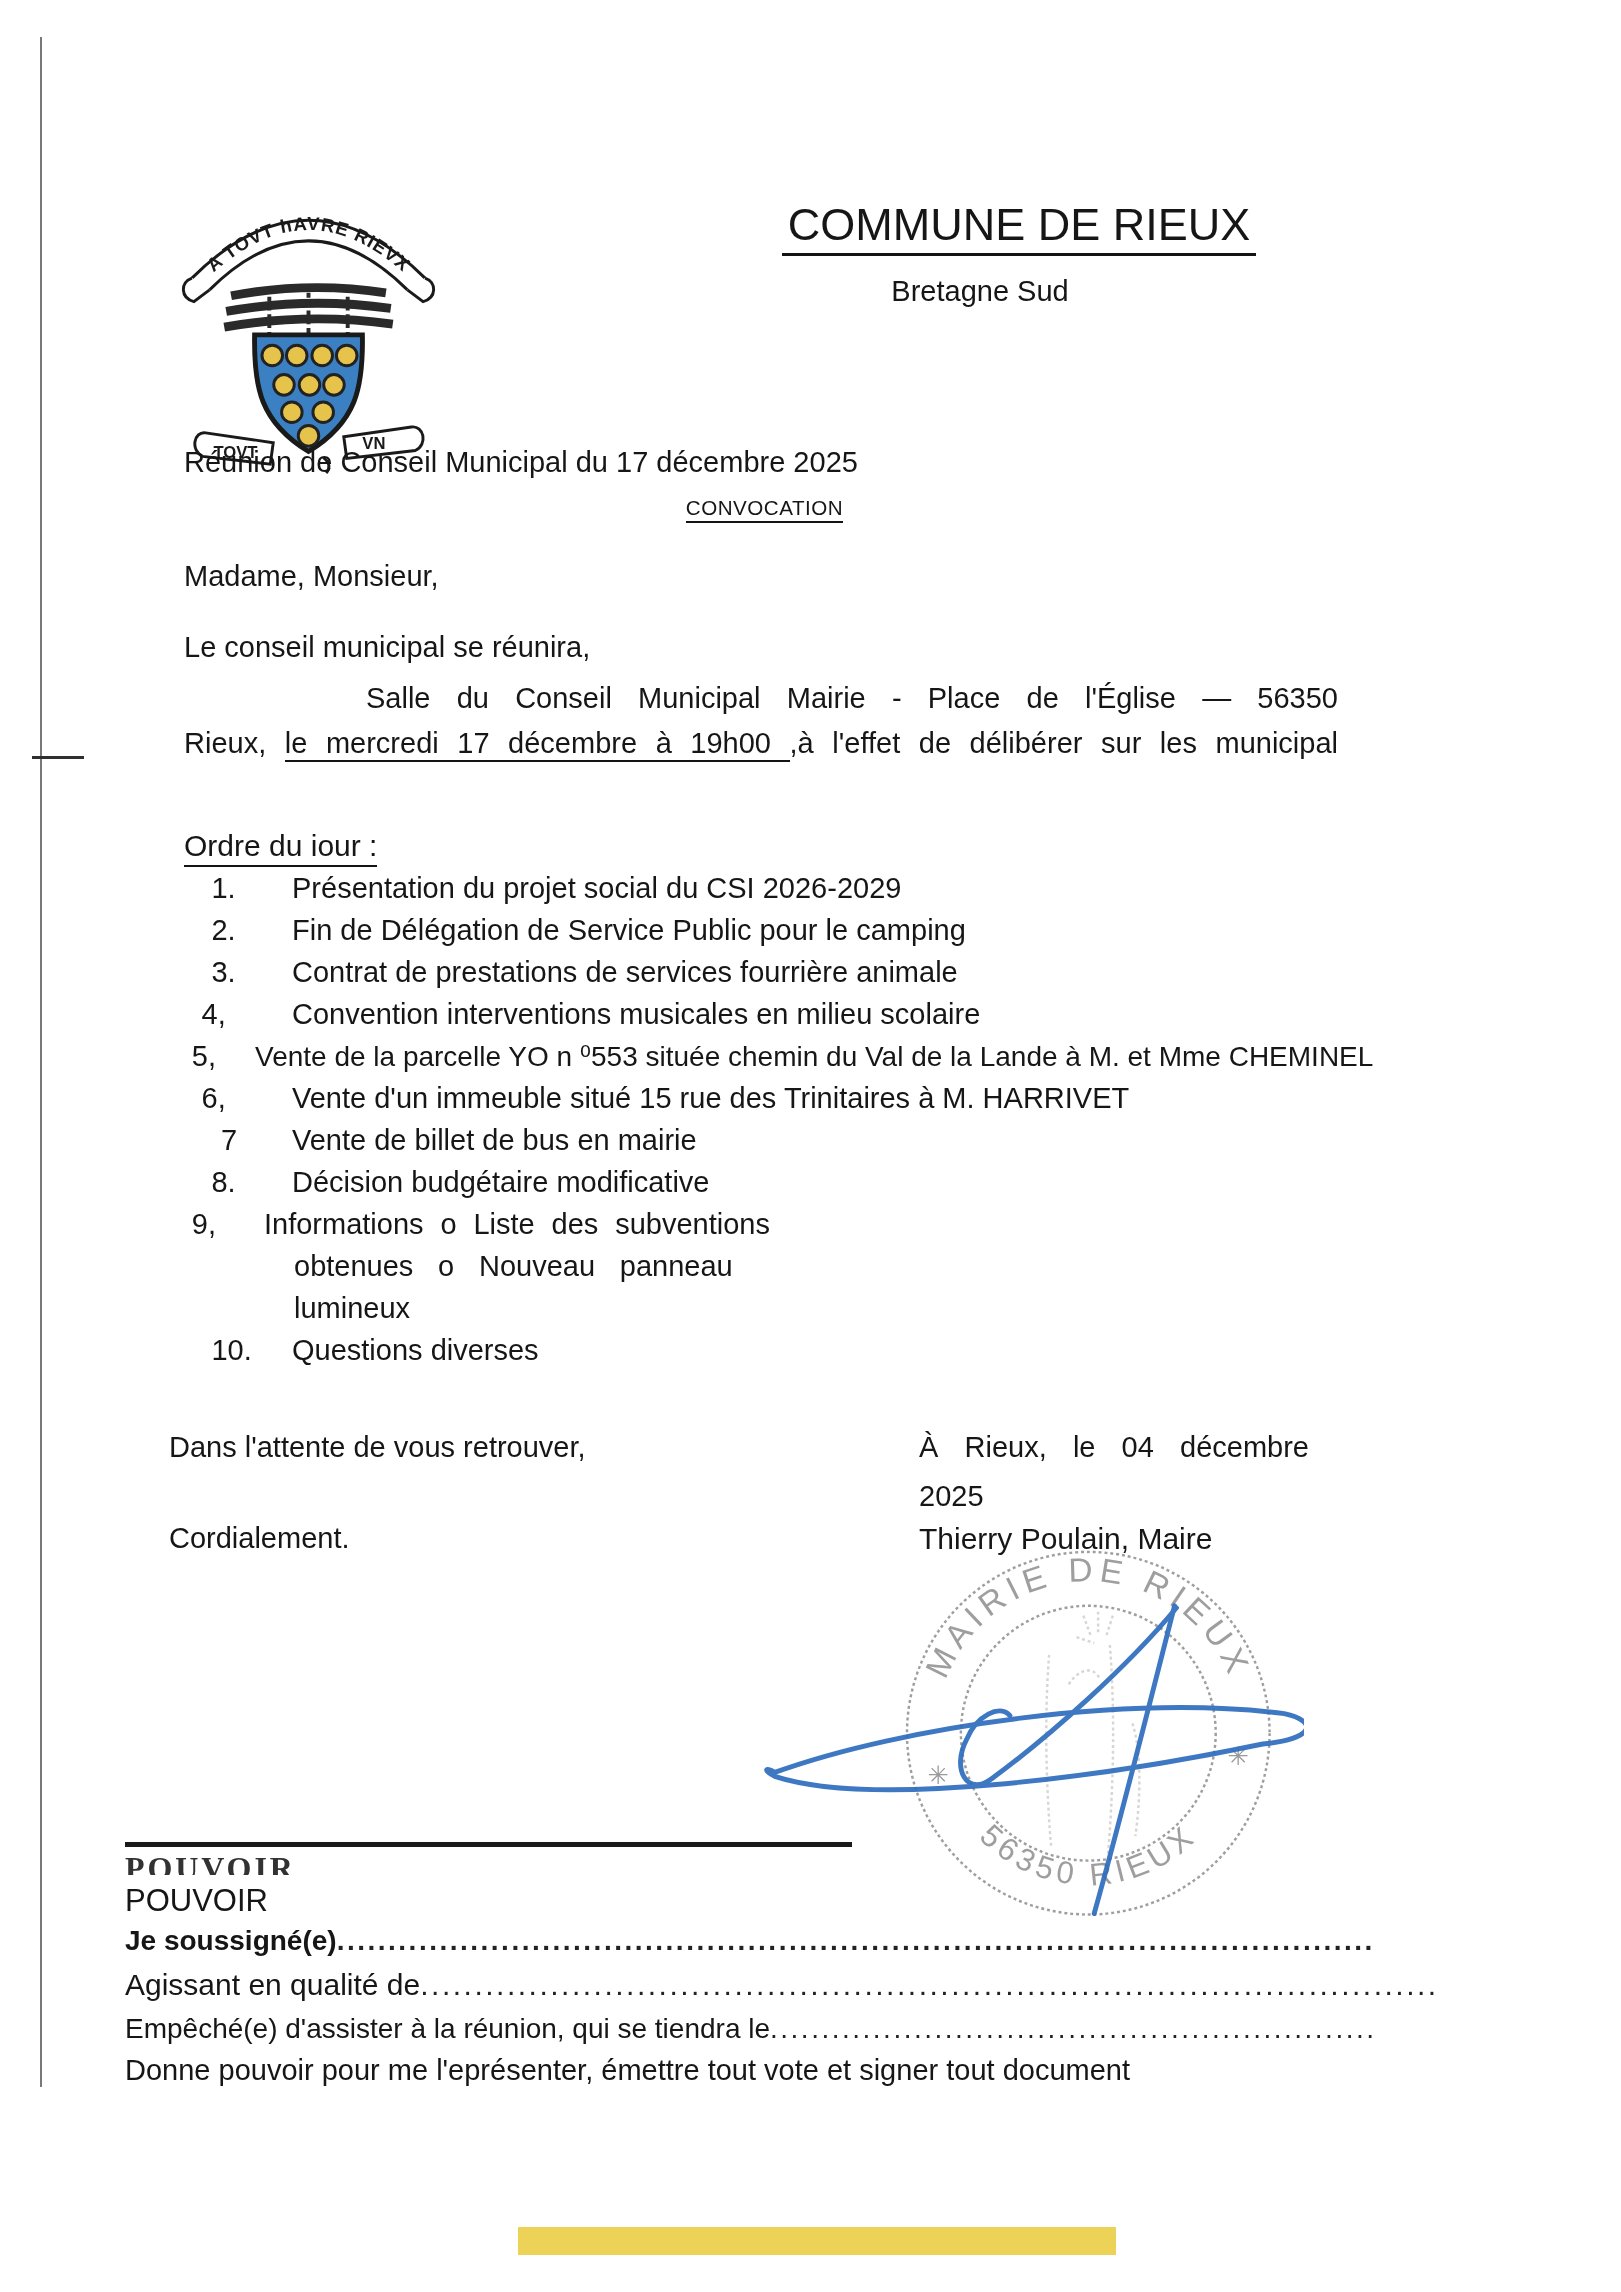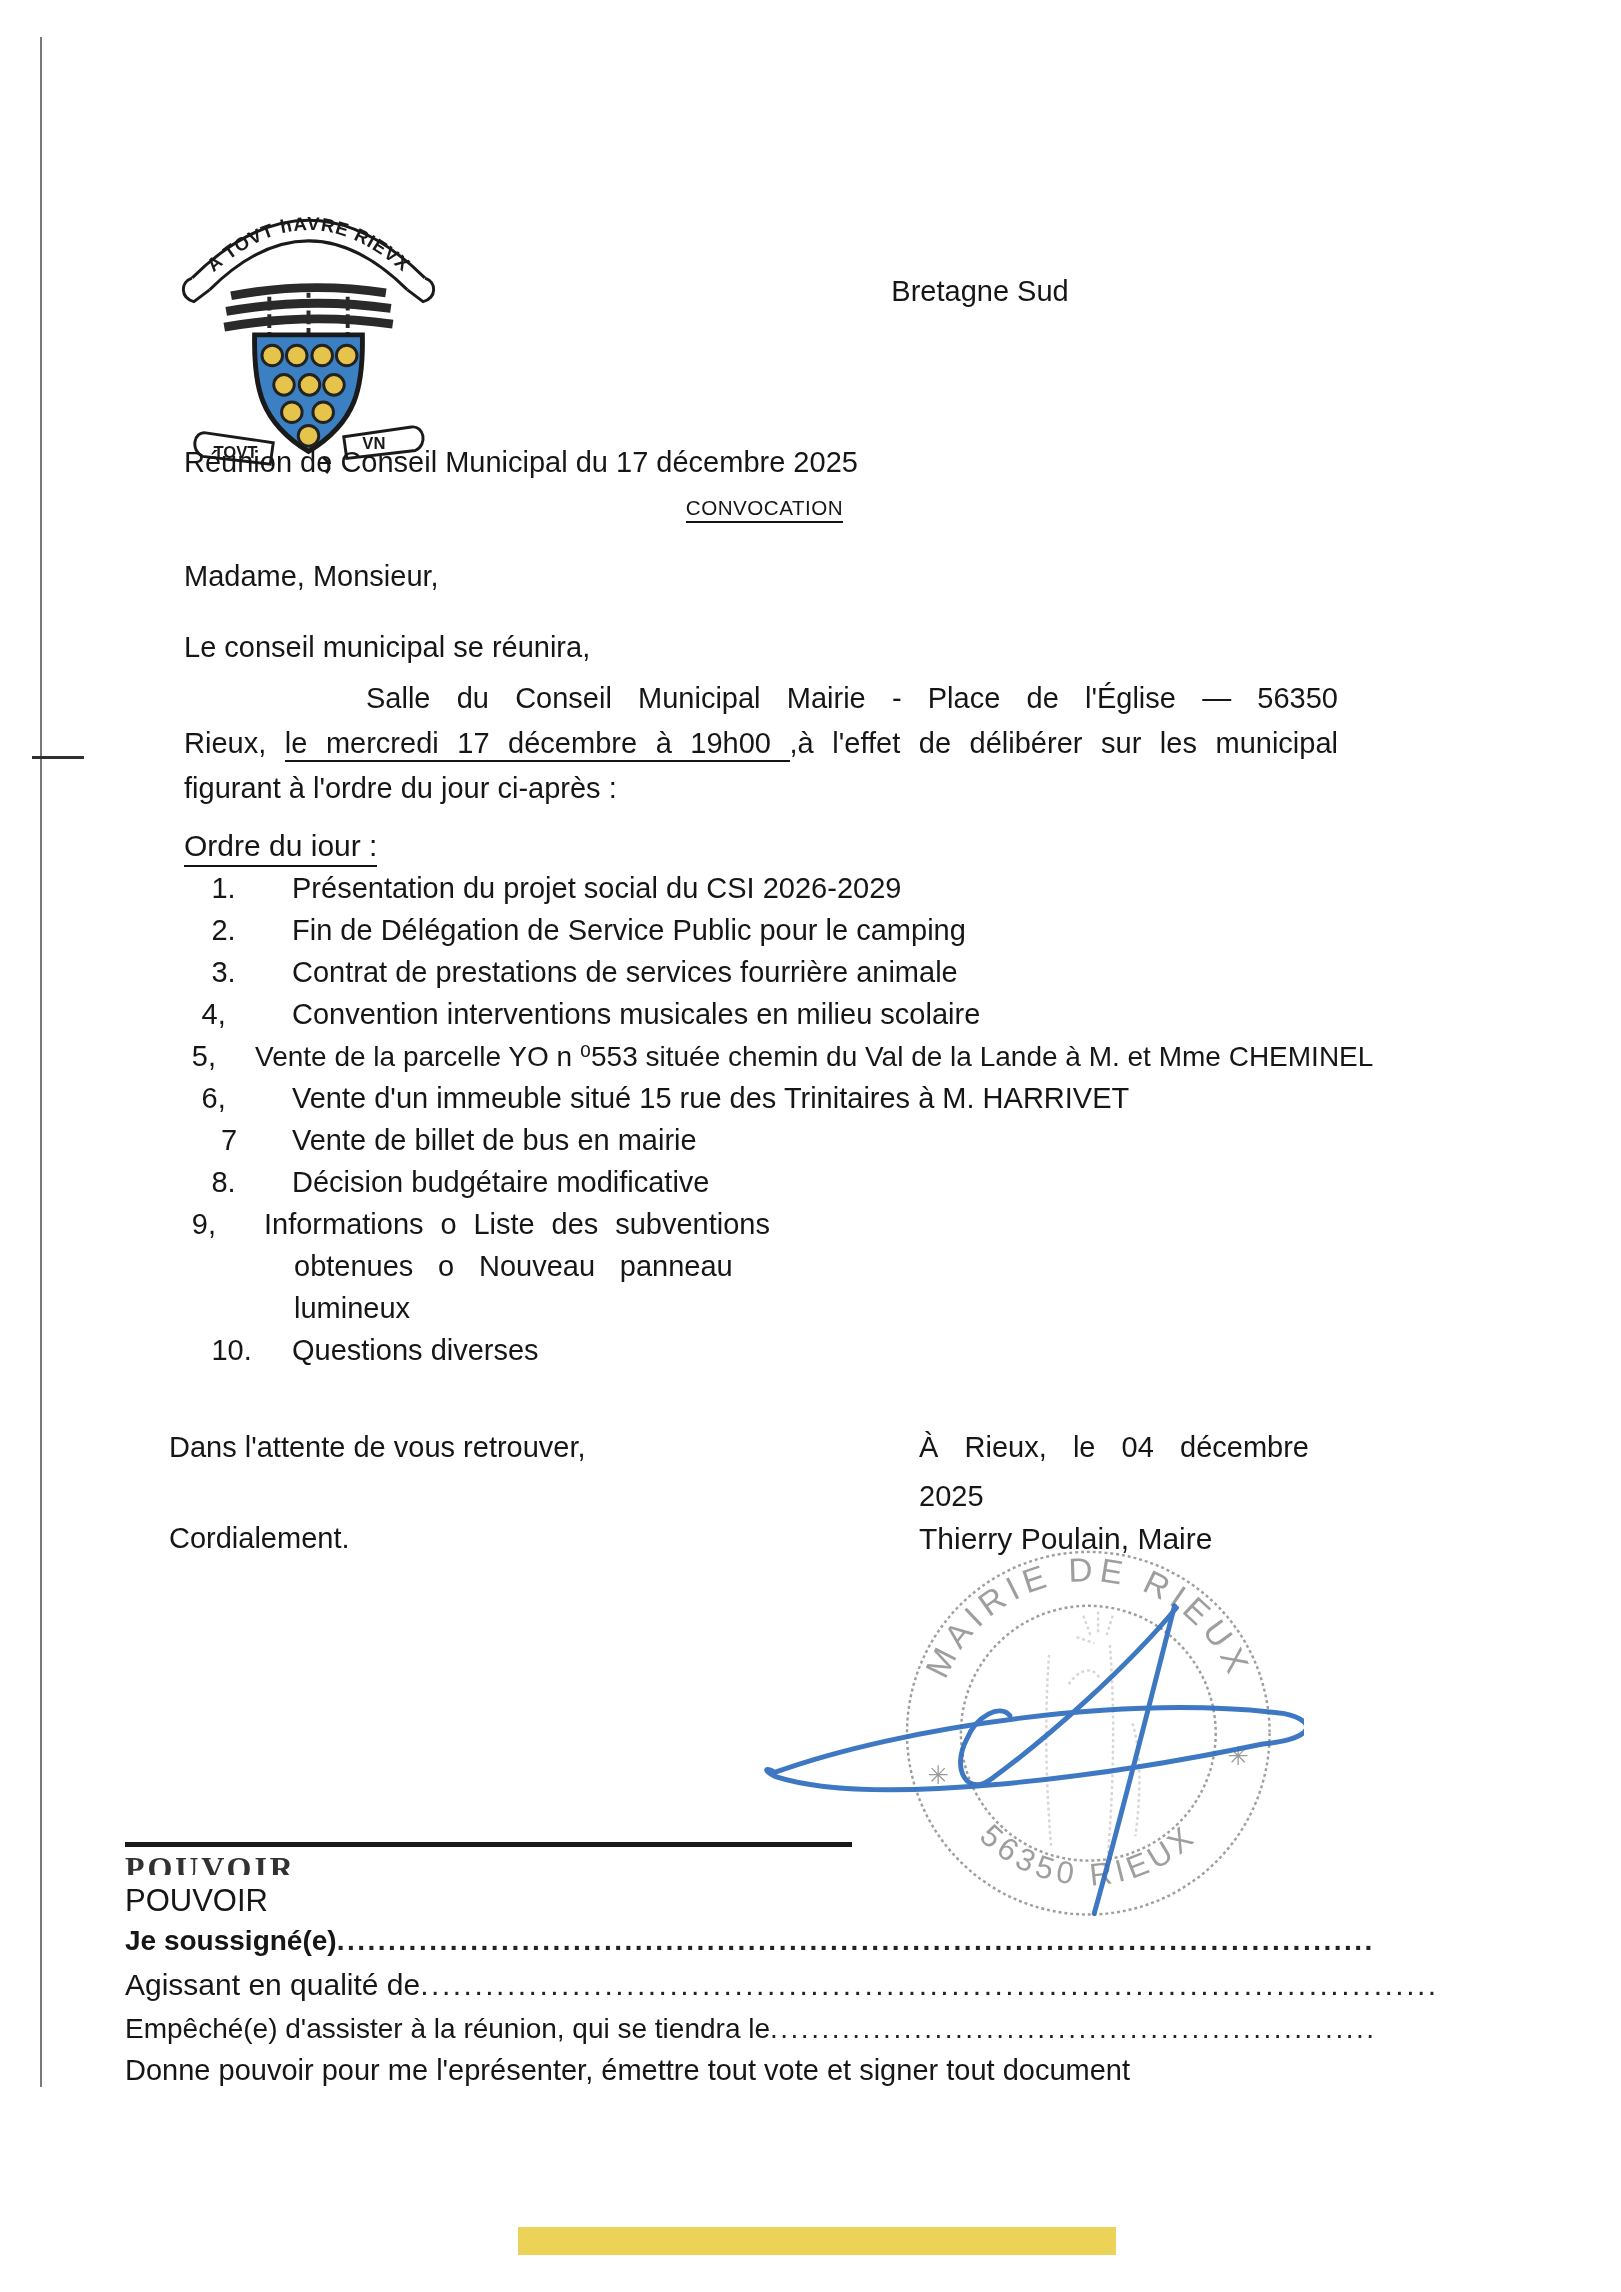--- a/index.html
+++ b/index.html
@@ -113,33 +113,35 @@
       <circle cx="135" cy="255" r="10.5"></circle>
     </g>
 
     <path d="M 30 252 C 18 250 14 270 27 276 L 96 284 L 99 262 Z" fill="#ffffff" stroke="#1a1a1a" stroke-width="3"></path>
     <path d="M 240 246 C 253 244 257 264 244 270 L 174 278 L 171 256 Z" fill="#ffffff" stroke="#1a1a1a" stroke-width="3"></path>
     <text x="38" y="278" font-size="17" font-weight="bold" fill="#1a1a1a">TOVT</text>
     <text x="190" y="268" font-size="17" font-weight="bold" fill="#1a1a1a">VN</text>
     <path d="M 150 277 q 10 8 3 16" fill="none" stroke="#1a1a1a" stroke-width="3"></path>
   </svg>
 
+  <div class="abs title-wrap">
+    <span class="u">COMMUNE DE RIEUX</span>
+  </div>
   <div class="abs subtitle">Bretagne Sud</div>
   <div class="abs meeting-line">Réunion de Conseil Municipal du 17 décembre 2025</div>
   <div class="abs convocation">
     <span class="u">CONVOCATION</span>
   </div>
 
   <div class="abs salutation">Madame, Monsieur,</div>
   <div class="abs intro">Le conseil municipal se réunira,</div>
 
   <div class="abs para">
     <div class="jline ind">Salle du Conseil Municipal Mairie - Place de l'Église — 56350</div>
     <div class="jline"><span>Rieux, </span><span class="uline">le mercredi 17 décembre à 19h00 </span><span>,à l'effet de délibérer sur les municipal</span></div>
-    <div>figurant à l'ordre du jour ci-après :</div>
   </div>
 
   <div class="abs agenda-head">
     <span class="u">Ordre du iour :</span>
   </div>
   <div class="abs agenda">
     <div class="arow">
         <span class="num">1.</span>
         <span class="txt">Présentation du projet social du CSI 2026-2029</span>
       </div>

